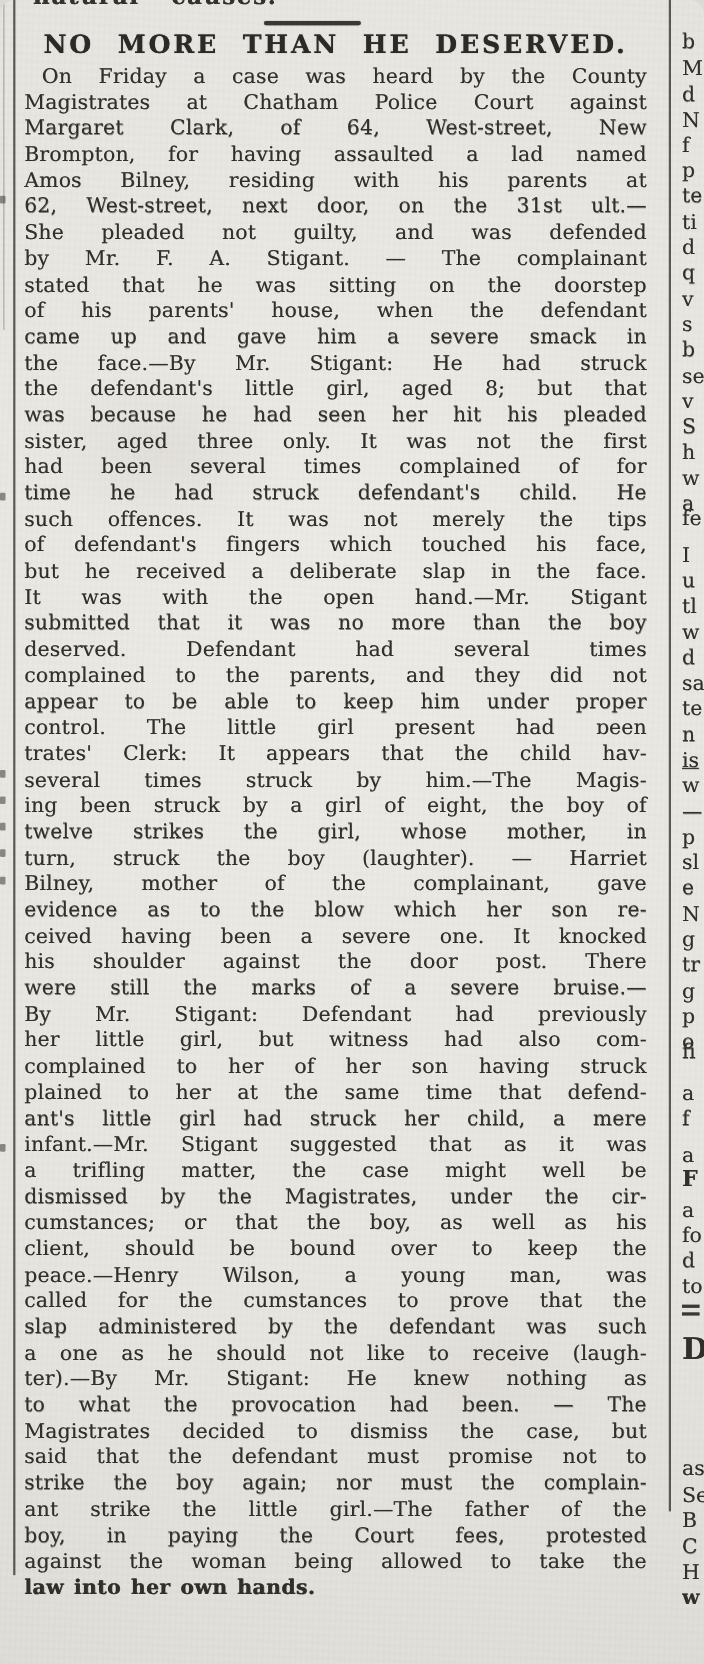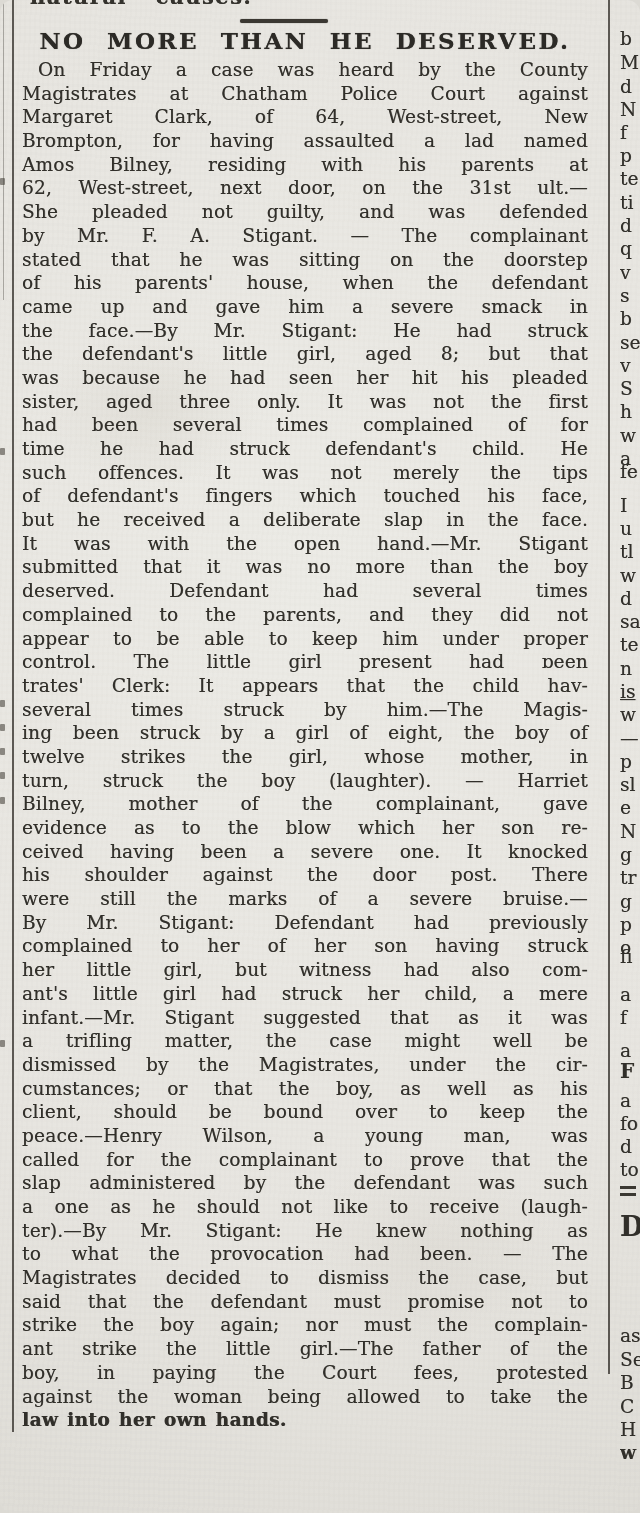--- a/index.html
+++ b/index.html
@@ -137,30 +137,31 @@
       <div class="tl">several times struck by him.—The Magis-</div>
       <div class="tl">ing been struck by a girl of eight, the boy of</div>
       <div class="tl">twelve strikes the girl, whose mother, in</div>
       <div class="tl">turn, struck the boy (laughter). — Harriet</div>
       <div class="tl">Bilney, mother of the complainant, gave</div>
       <div class="tl">evidence as to the blow which her son re-</div>
       <div class="tl">ceived having been a severe one. It knocked</div>
       <div class="tl">his shoulder against the door post. There</div>
       <div class="tl">were still the marks of a severe bruise.—</div>
       <div class="tl">By Mr. Stigant: Defendant had previously</div>
+      <div class="tl">her little girl, but witness had also com-</div>
       <div class="tl">complained to her of her son having struck</div>
-      <div class="tl">her little girl, but witness had also com-</div>
+      <div class="tl">plained to her at the same time that defend-</div>
       <div class="tl">ant's little girl had struck her child, a mere</div>
       <div class="tl">infant.—Mr. Stigant suggested that as it was</div>
       <div class="tl">a trifling matter, the case might well be</div>
       <div class="tl">dismissed by the Magistrates, under the cir-</div>
       <div class="tl">cumstances; or that the boy, as well as his</div>
       <div class="tl">client, should be bound over to keep the</div>
       <div class="tl">peace.—Henry Wilson, a young man, was</div>
-      <div class="tl">called for the complainant to prove that the</div>
+      <div class="tl">called for the cumstances to prove that the</div>
       <div class="tl">slap administered by the defendant was such</div>
       <div class="tl">a one as he should not like to receive (laugh-</div>
       <div class="tl">ter).—By Mr. Stigant: He knew nothing as</div>
       <div class="tl">to what the provocation had been. — The</div>
       <div class="tl">Magistrates decided to dismiss the case, but</div>
       <div class="tl">said that the defendant must promise not to</div>
       <div class="tl">strike the boy again; nor must the complain-</div>
       <div class="tl">ant strike the little girl.—The father of the</div>
       <div class="tl">boy, in paying the Court fees, protested</div>
       <div class="tl">against the woman being allowed to take the</div>

